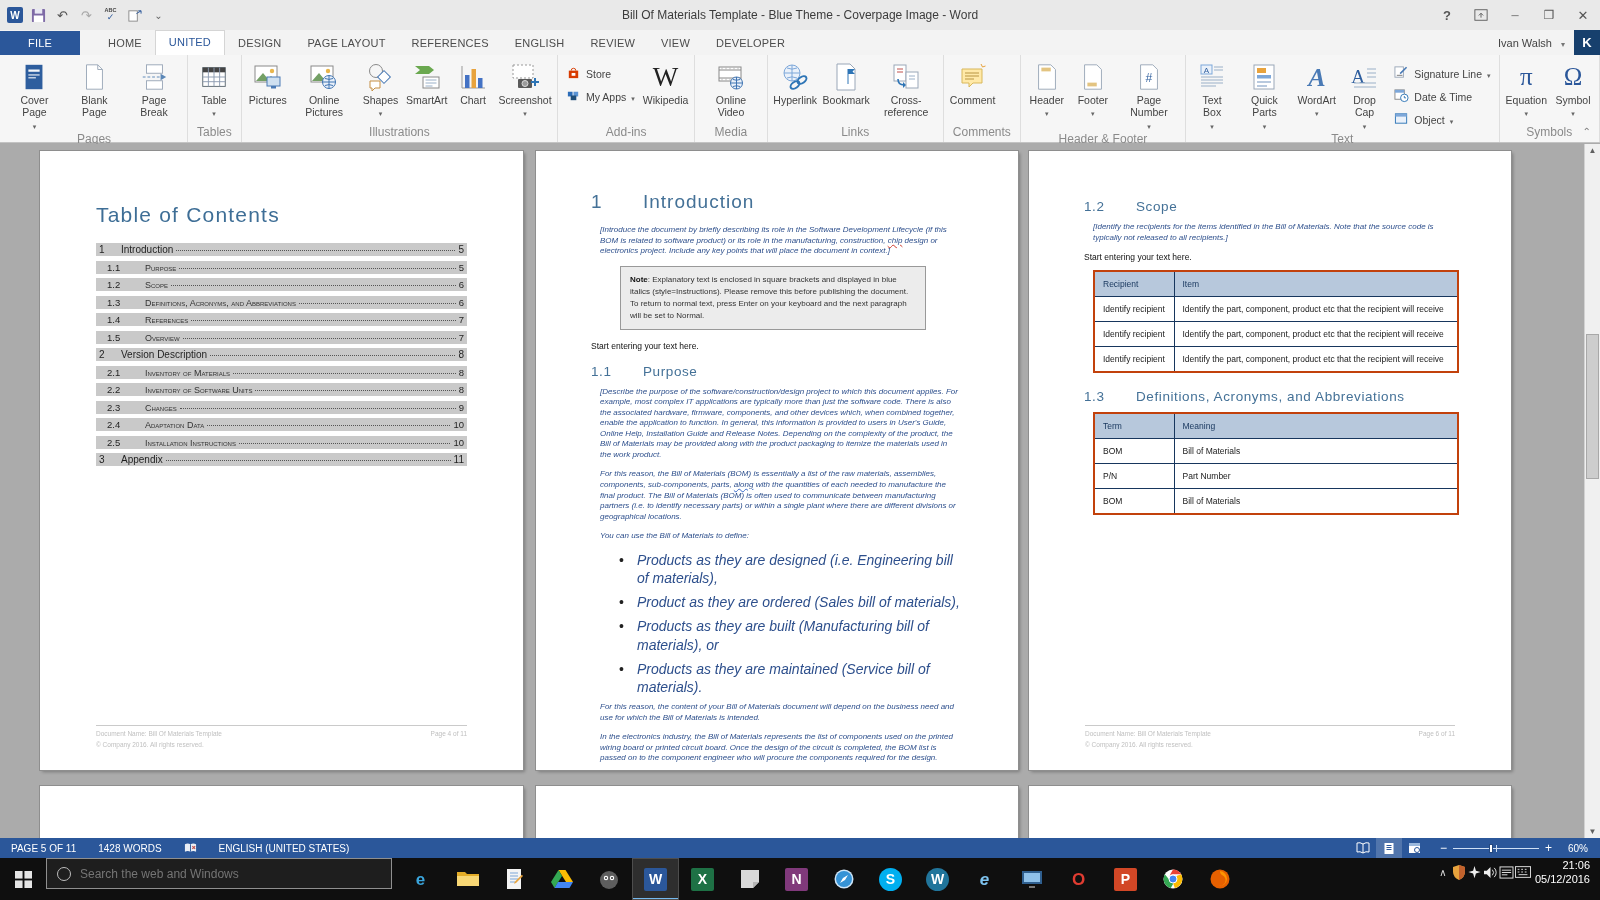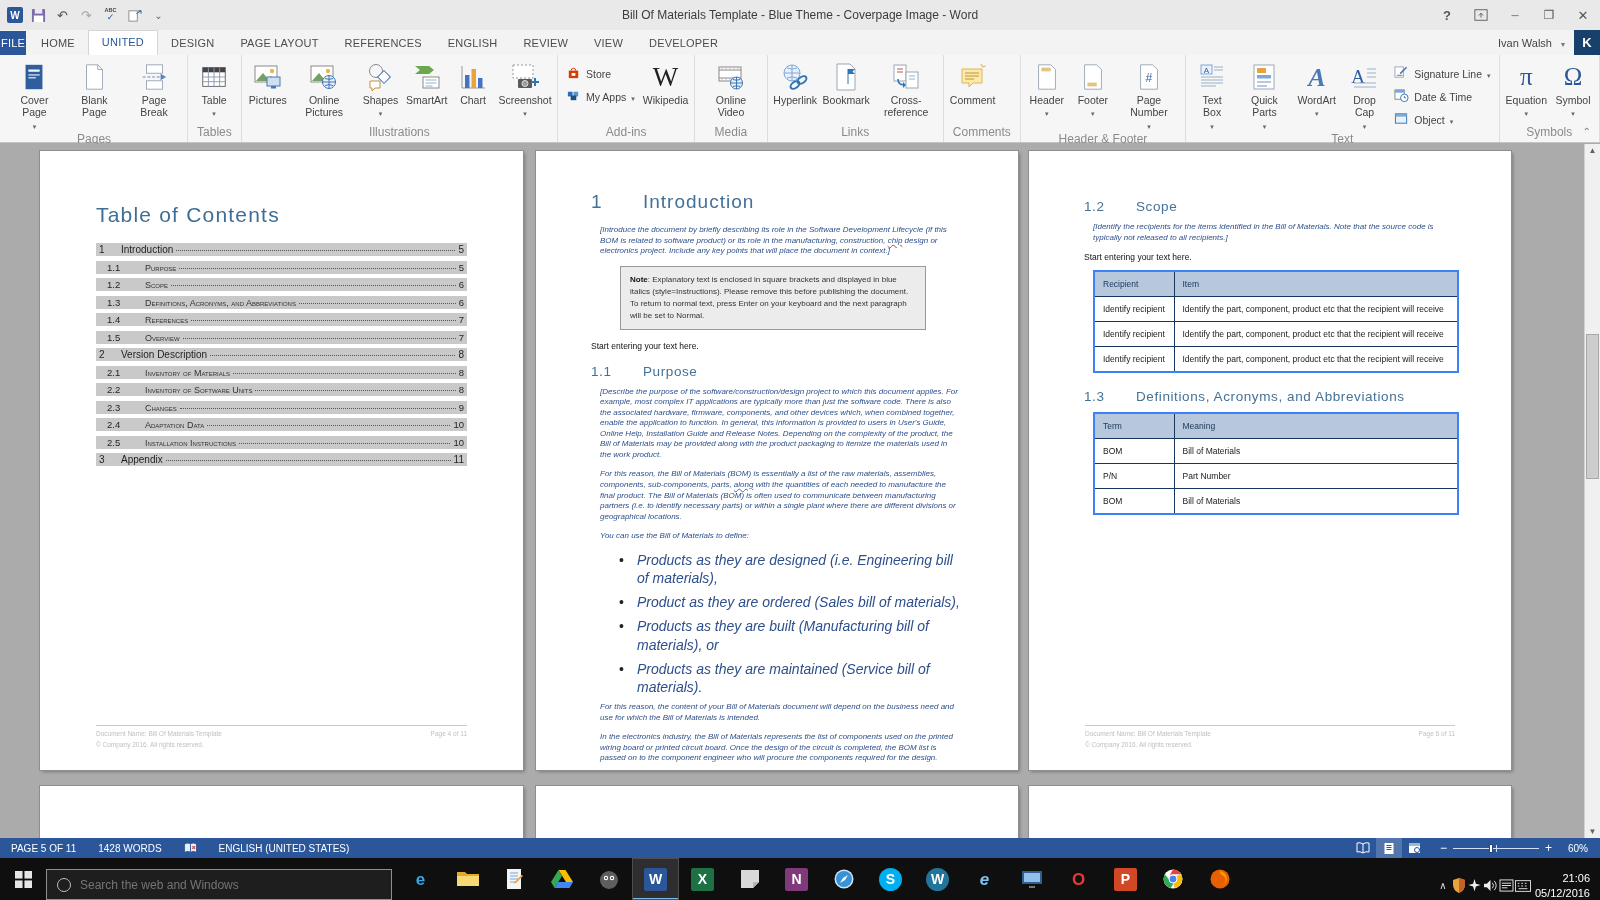--- a/index.html
+++ b/index.html
@@ -21,21 +21,21 @@
   .win-controls{margin-left:auto;display:flex;align-items:center;z-index:2}
   .win-controls .wc{width:34px;height:30px;display:flex;align-items:center;justify-content:center;font-size:12px;color:#555}
   .i-help::before{content:"?";font-weight:bold;font-size:13px}
   .i-min::before{content:"─";font-size:10px}
   .i-max::before{content:"❐";font-size:12px}
   .i-close::before{content:"✕";font-size:13px}
 
   
   .tabrow{position:absolute;top:30px;left:0;right:0;height:25px;background:#f3f3f3;display:flex;align-items:flex-end}
   .tab{padding:5px 13px 6px;font-size:11px;color:#4c4c4c;letter-spacing:.2px}
-  .tab.file{background:#2b579a;color:#fff;padding:6px 1px;margin-right:2px}
+  .tab.file{background:#2b579a;color:#fff;padding:6px 28px;margin-right:15px}
   .tab.active{background:#fff;color:#2b579a;border:1px solid #d5d5d5;border-bottom:none;padding:5px 13px 7px}
   .account{margin-left:auto;display:flex;align-items:center;gap:9px;font-size:11px;color:#444;height:25px}
   .account .dd-arrow::before{content:"▾";font-size:8px;color:#777}
   .avatar{width:26px;height:25px;background:#17406d;color:#fff;display:flex;align-items:center;justify-content:center;font-size:13px;font-weight:bold}
 
   
   .ribbon{position:absolute;top:55px;left:0;right:0;height:88px;background:#f6f6f6;border-bottom:1px solid #c3c3c3;display:flex;align-items:stretch;padding-left:1px}
   .rgroup{display:flex;flex-direction:column;border-right:1px solid #dedede;padding:2px 3px 0}
   .rgroup-body{flex:1;display:flex;align-items:stretch}
   .rgroup-label{font-size:12px;color:#8a8a8a;text-align:center;padding:0 6px 3px;white-space:nowrap}
@@ -86,40 +86,40 @@
   .wavy-blue{text-decoration:underline wavy #3a6bc9;text-decoration-thickness:1px}
   .notebox{margin:2px 0 11px 29px;width:306px;border:1px solid #999;background:#ececec;padding:7px 9px;font-size:8px;line-height:1.5;color:#333}
   .notebox .nb{font-weight:bold;color:#111}
   .startline{font-size:8.5px;color:#101010;margin:2px 0 8px}
   .bl{display:flex;font-size:14px;color:#2d4f8c;font-style:italic;margin:0 0 6px 28px;line-height:1.3}
   .bl .dot{flex:0 0 18px;color:#222;font-style:normal}
   .bl .dot::before{content:"•"}
   .caret{display:inline-block;width:1px;height:9px;background:#000;margin-left:1px;vertical-align:-1px}
 
   
-  .dtable{border-collapse:collapse;margin:5px 0 6px 9px;width:calc(100% - 9px);border:2px solid #3b82f6}
+  .dtable{border-collapse:collapse;margin:5px 0 6px 9px;width:calc(100% - 9px);border:2px solid #c2410c}
   .dtable td{border:1px solid #17365d;font-size:8.5px;padding:7px 8px;color:#1a1a1a;background:#fff}
   .dtable .c1{width:80px}
   .dtable tr.hd td{background:#b7c8dc;color:#17365d}
 
   
   .statusbar{position:absolute;top:838px;left:0;right:0;height:20px;background:#2b579a;color:#fff;display:flex;align-items:center;font-size:10px}
   .sb-item{padding:0 11px;display:flex;align-items:center;gap:4px;height:100%}
   .sb-right{margin-left:auto;display:flex;align-items:center;height:100%}
   .viewbtn{width:26px;height:100%;display:flex;align-items:center;justify-content:center}
   .viewbtn.sel{background:rgba(255,255,255,.18)}
   .zoomwrap{display:flex;align-items:center;margin:0 6px}
   .zoomsign{font-size:12px;padding:0 6px}
   .zoomtrack{width:86px;height:1px;background:#cfe0f5;position:relative}
   .zoomtick{position:absolute;left:50%;top:-3px;width:1px;height:7px;background:#cfe0f5}
   .zoomthumb{position:absolute;left:36px;top:-4px;width:4px;height:9px;background:#fff;border:1px solid #24487f}
   .zoompct{padding:0 12px 0 4px}
 
   
-  .taskbar{position:absolute;top:858px;left:0;right:0;height:42px;background:#0f0f0f;display:flex;align-items:flex-end}
+  .taskbar{position:absolute;top:858px;left:0;right:0;height:42px;background:#0f0f0f;display:flex;align-items:flex-start}
   .startbtn{width:46px;height:42px;display:flex;align-items:center;justify-content:center}
   .searchbox{width:346px;height:31px;background:#1e1e1e;border:1px solid #8f8f8f;display:flex;align-items:center;gap:9px;padding:0 10px}
   .searchbox .circ{width:14px;height:14px;border:1.5px solid #bdbdbd;border-radius:50%}
   .searchbox input{flex:1;background:transparent;border:none;outline:none;color:#b9b9b9;font-size:12px;font-family:"Liberation Sans",sans-serif}
   .apps{display:flex;align-items:center;height:100%;margin-left:5px}
   .appbtn{width:47px;height:42px;display:flex;align-items:center;justify-content:center}
   .appbtn.active{background:#2e2e2e;box-shadow:inset 0 0 0 1px #4d4d4d,inset 0 -2px 0 #76b9ed}
   .tile{width:23px;height:23px;border-radius:2px;display:flex;align-items:center;justify-content:center;font-size:14px;font-weight:bold;color:#fff;font-family:"Liberation Sans",sans-serif}
   .ltr{font-size:17px;font-weight:bold;line-height:1}
   .tray{margin-left:auto;display:flex;align-items:center;padding-right:10px;color:#eee}

